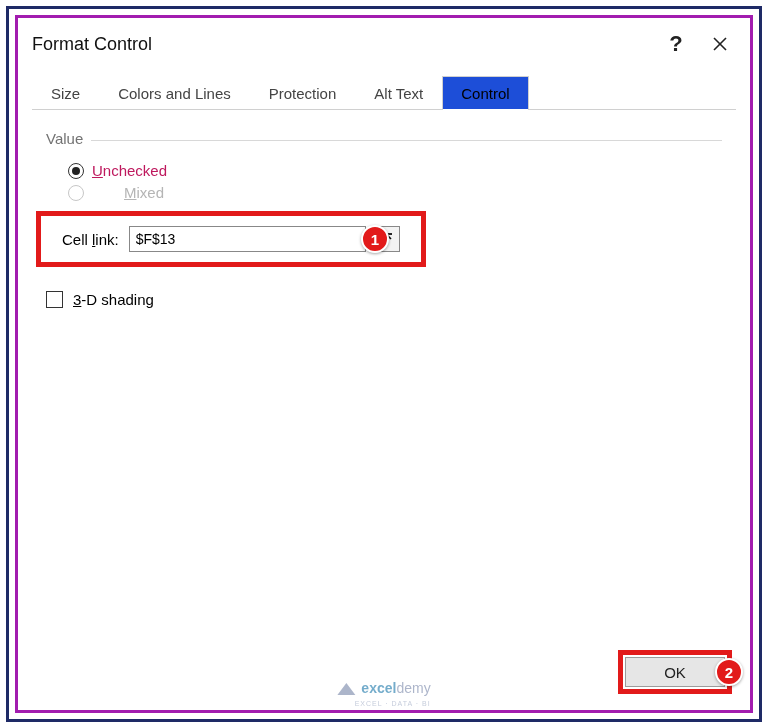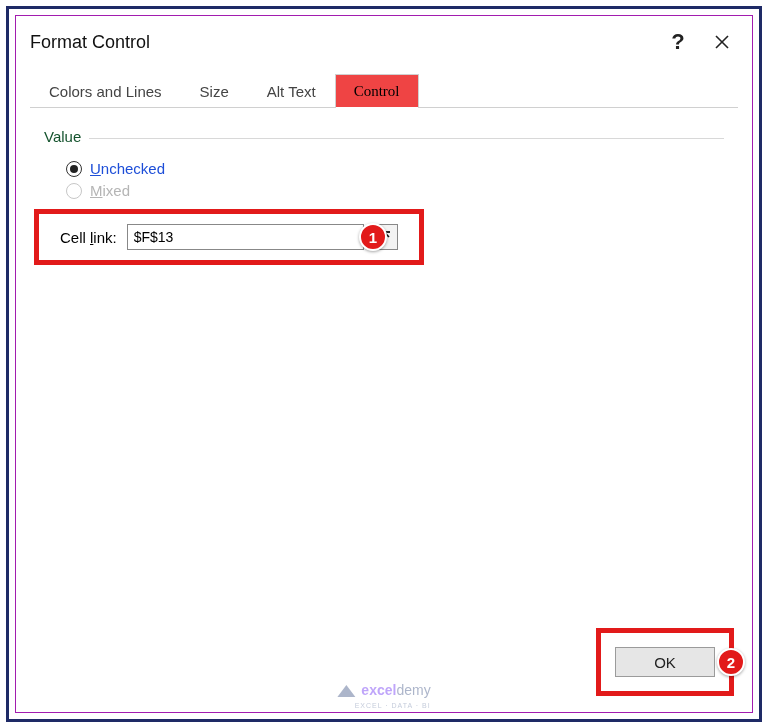--- a/index.html
+++ b/index.html
@@ -16,21 +16,21 @@
   .outer-border {
     position: absolute;
     left: 6px; top: 6px; right: 6px; bottom: 6px;
     border: 3px solid #1e2a66;
     background: #fff;
     padding: 6px;
   }
   .dialog {
     width: 100%; height: 100%;
     background: #ffffff;
-    border: 1px solid #a21caf;
+    border: 3px solid #a21caf;
     position: relative;
     display: flex;
     flex-direction: column;
   }
   .titlebar {
     display: flex;
     align-items: center;
     padding: 10px 8px 10px 14px;
     height: 52px;
   }
@@ -69,63 +69,62 @@
     cursor: pointer;
     position: relative;
     z-index: 1;
     border: 1px solid transparent;
     border-bottom: none;
     background: transparent;
     font-size: 15px;
   }
   .tab.active {
     border-color: #d0d0d0;
-    background: #ef4444;
+    background: #1d4ed8;
     color: #000;
     z-index: 2;
-    font-family: Liberation Serif, serif;
   }
   .tab.active::after {
     content: "";
     position: absolute;
     left: 0; right: 0; bottom: -1px; height: 2px;
     background: #fff;
   }
 
   .content {
     flex: 1;
     padding: 20px 28px 10px 28px;
     position: relative;
   }
 
   .group-label {
     display: flex;
     align-items: center;
-    color: #14532d;
+    color: #737373;
     margin-bottom: 15px;
   }
   .group-label .line {
     flex: 1;
     height: 1px;
     background: #d8d8d8;
     margin-left: 8px;
     margin-top: 4px;
   }
 
   .radios {
     padding-left: 22px;
     margin-bottom: 10px;
   }
   .radio-row {
     display: flex;
     align-items: center;
     margin: 5px 0;
-    color: #1d4ed8;
-  }
-  .radio-row.disabled { color: #b5b5b5; }
+    color: #be185d;
+  }
+  .radio-row.disabled { color: #b5b5b5; gap: 32px; }
   .radio {
     width: 16px; height: 16px; border-radius: 50%;
     border: 1.5px solid #333;
     margin-right: 8px;
     display: inline-flex; align-items: center; justify-content: center;
     background: #fff;
   }
   .radio-row.disabled .radio { border-color: #c7c7c7; }
   .radio.checked::after {
     content: "";
@@ -203,21 +202,21 @@
     background: #e6e6e6;
     cursor: pointer;
     font-size: 15px;
     color: #222;
     display: flex; align-items: center; justify-content: center;
     position: relative;
   }
   .ok-wrap {
     position: relative;
     border: 5px solid #e21a1a;
-    padding: 14px;
+    padding: 2px;
   }
   .badge2 {
     right: -16px; top: 50%; transform: translateY(-50%);
   }
 
   .watermark {
     position: absolute;
     left: 50%; transform: translateX(-50%);
     bottom: 14px;
     display: flex; align-items: center;
@@ -231,21 +230,21 @@
     margin-right: 6px;
     position: relative;
   }
   .watermark .wm-icon::before {
     content: "";
     position: absolute; left: 0; bottom: 0;
     border-left: 9px solid transparent;
     border-right: 9px solid transparent;
     border-bottom: 12px solid #6a7aa0;
   }
-  .watermark .wm-text b { color: #8b5cf6; font-weight: 600; }
+  .watermark .wm-text b { color: #0369a1; font-weight: 600; }
   .watermark .wm-sub {
     position: absolute; bottom: -11px; right: 0;
     font-size: 7px; letter-spacing: 1px;
     color: #95a2be;
   }
 </style>
 </head>
 <body>
 
 <div class="outer-border">
@@ -256,22 +255,23 @@
       <div class="help-icon">?</div>
       <div class="close-icon">
         <svg viewBox="0 0 14 14">
             <line x1="1" y1="1" x2="13" y2="13" stroke="#222" stroke-width="1.6"></line>
             <line x1="13" y1="1" x2="1" y2="13" stroke="#222" stroke-width="1.6"></line>
           </svg>
       </div>
     </div>
 
     <div class="tabs">
+      <div class="tab">Size</div>
       <div class="tab">Colors and Lines</div>
-      <div class="tab">Size</div>
+      <div class="tab">Protection</div>
       <div class="tab">Alt Text</div>
       <div class="tab active">Control</div>
     </div>
 
     <div class="content">
 
       <div class="group-label">
         <span>Value</span>
         <span class="line"></span>
       </div>
@@ -295,20 +295,26 @@
         <div class="ref-btn">
           <svg viewBox="0 0 12 12">
             <line x1="6" y1="10" x2="6" y2="2" stroke="#111" stroke-width="1.6"></line>
             <polyline points="2,6 6,2 10,6" fill="none" stroke="#111" stroke-width="1.6"></polyline>
             <line x1="1" y1="1" x2="11" y2="1" stroke="#111" stroke-width="1.8"></line>
           </svg>
         </div>
         <div class="badge badge1">1</div>
       </div>
 
+      <div class="chk-row">
+        <span class="chk"></span>
+        <span>
+          <span class="ul">3</span><span>-D shading</span>
+        </span>
+      </div>
 
     </div>
 
     <div class="footer">
       <div class="watermark">
         <span class="wm-icon"></span>
         <span class="wm-text"><b>excel</b><span>demy</span></span>
         <span class="wm-sub">EXCEL · DATA · BI</span>
       </div>
       <div class="ok-wrap">

